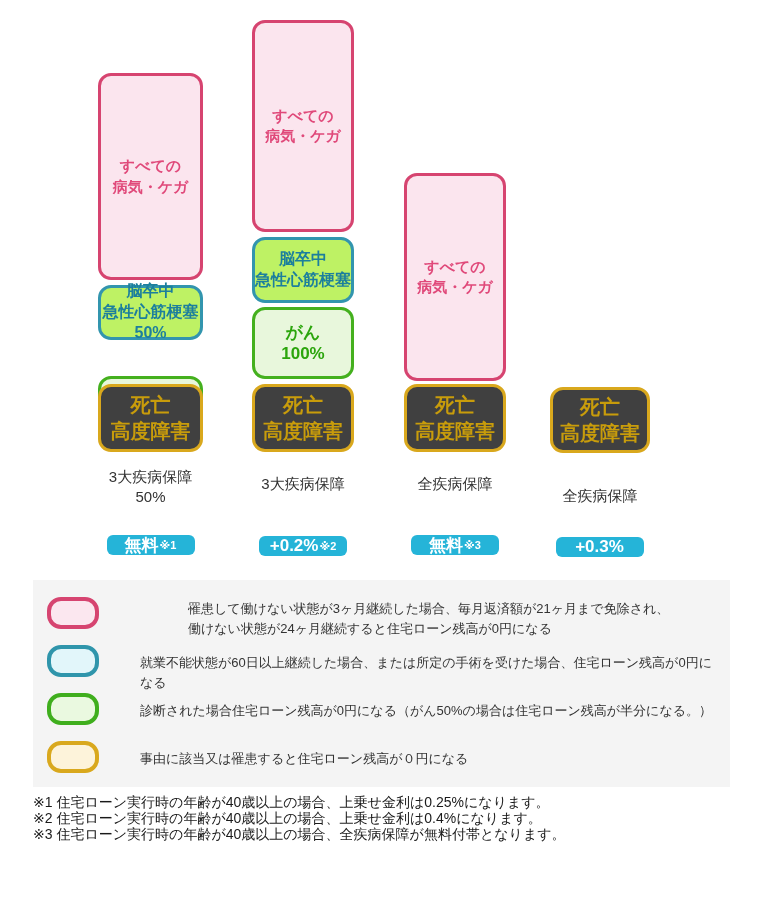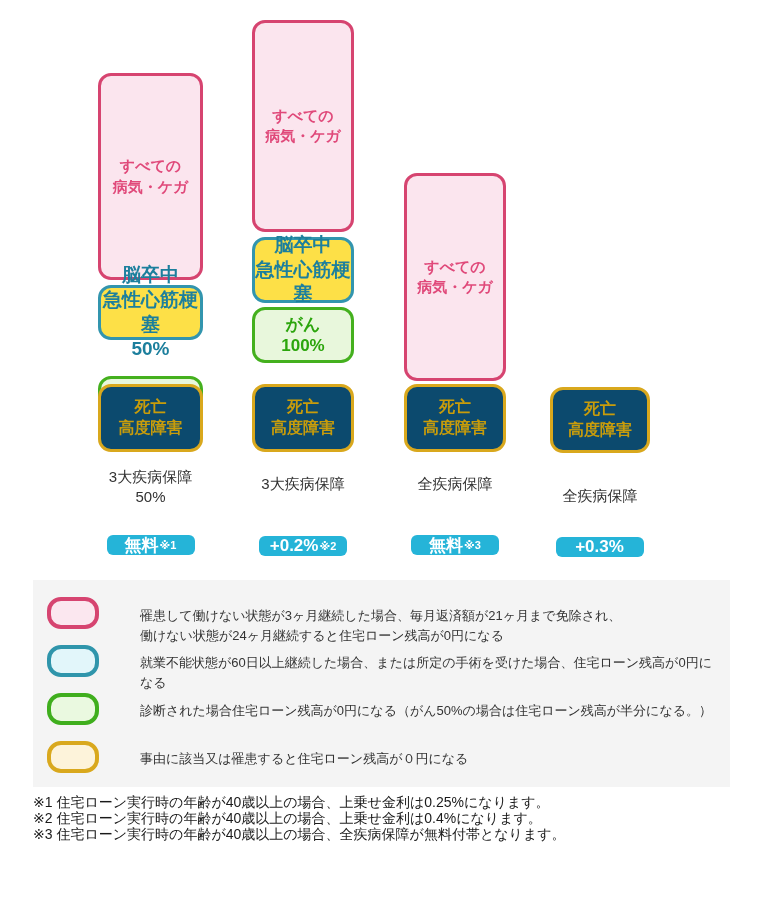--- a/index.html
+++ b/index.html
@@ -13,32 +13,32 @@
   .col3 { left: 404px; width: 102px; }
   .col4 { left: 550px; width: 100px; }
 
   .box {
     position: absolute; left: 0; right: 0;
     border-radius: 13px; border: 3px solid;
     display: flex; align-items: center; justify-content: center;
     text-align: center; font-weight: bold; white-space: pre-line;
   }
   .box.pink   { border-color: #d64470; background: #fbe5ee; color: #e0497a; font-size: 15px; line-height: 1.35; }
-  .box.blue   { border-color: #3295ae; background: #fde047; color: #1c7f9d; font-size: 19px; line-height: 1.3; }
+  .box.blue   { border-color: #3295ae; background: #bef264; color: #1c7f9d; font-size: 16px; line-height: 1.3; }
   .box.green  { border-color: #44b01e; background: #e8f7dc; color: #2ba50c; font-size: 17px; line-height: 1.25; }
-  .box.yellow { border-color: #d9a81d; background: #0c4a6e; color: #c89c0b; font-size: 16px; line-height: 1.3; }
+  .box.yellow { border-color: #d9a81d; background: #404040; color: #c89c0b; font-size: 20px; line-height: 1.3; }
 
   .c1-pink   { top: 73px;  height: 207px; }
   .c1-blue   { top: 285px; height: 55px; }
   .c1-green  { top: 344px; height: 35px; margin-top: 32px; }
   .c1-yellow { top: 384px; height: 68px; }
 
   .c2-pink   { top: 20px;  height: 212px; }
   .c2-blue   { top: 237px; height: 66px; }
-  .c2-green  { top: 307px; height: 56px; font-size: 18px; }
+  .c2-green  { top: 307px; height: 72px; font-size: 18px; }
   .c2-yellow { top: 384px; height: 68px; }
 
   .c3-pink   { top: 173px; height: 208px; }
   .c3-yellow { top: 384px; height: 68px; }
 
   .c4-yellow { top: 387px; height: 66px; }
 
   .col-label {
     position: absolute; left: -25px; right: -25px; text-align: center;
     font-size: 15px; color: #333; white-space: pre-line; line-height: 1.3;
@@ -76,21 +76,21 @@
   .swatch.yellow { border-color: #d9a81d; background: #fdf3da; }
   .sw1 { top: 17px; }
   .sw2 { top: 65px; }
   .sw3 { top: 113px; }
   .sw4 { top: 161px; }
 
   .legend-text {
     position: absolute; left: 107px; right: 10px;
     font-size: 13px; color: #333; line-height: 1.55; white-space: pre-line;
   }
-  .lt1 { top: 26px; }
+  .lt1 { top: 19px; margin-left: 48px; }
   .lt2 { top: 73px; }
   .lt3 { top: 121px; }
   .lt4 { top: 169px; }
 
   .footnotes {
     position: absolute; left: 33px; top: 794px; right: 20px;
     font-size: 14px; color: #1a1a1a; line-height: 16px; white-space: pre-line;
   }
 </style>
 </head>

